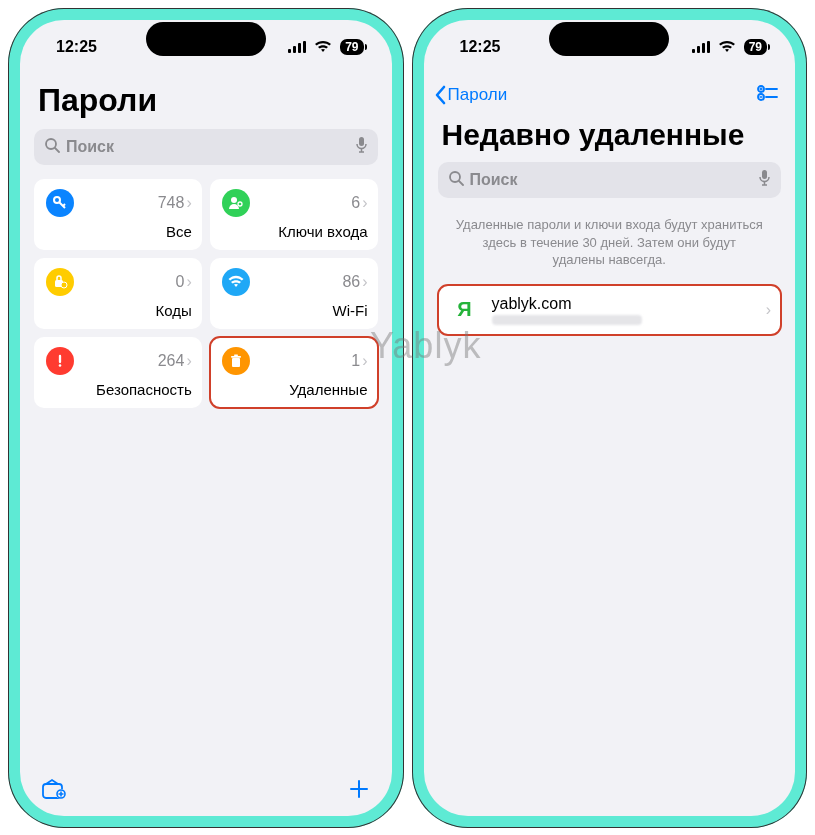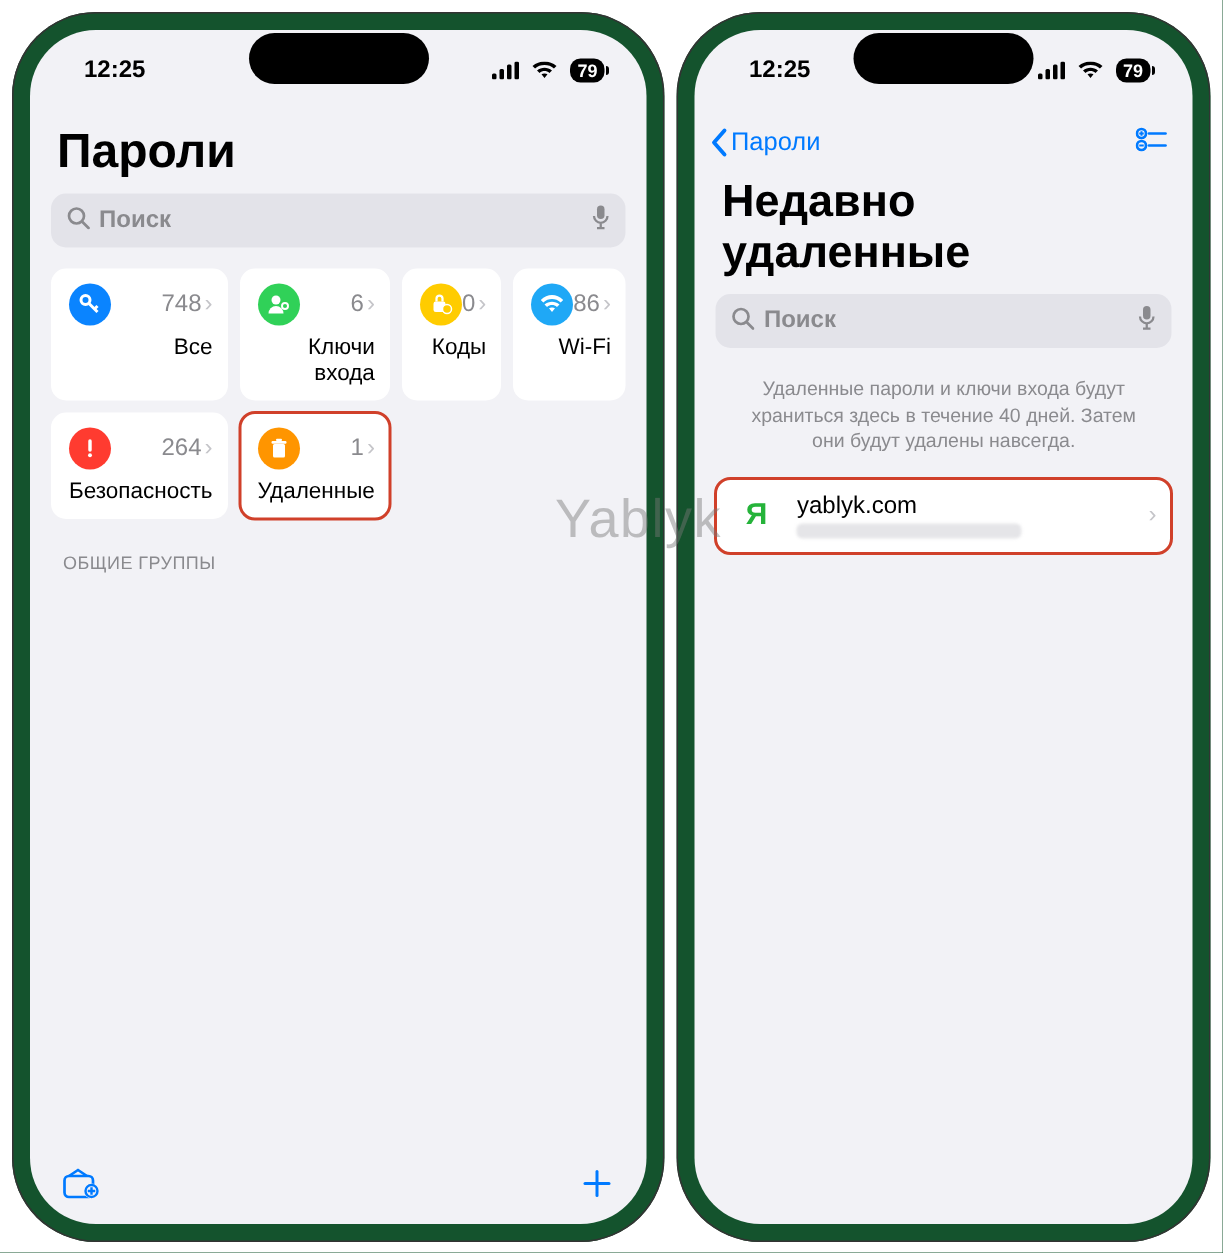--- a/index.html
+++ b/index.html
@@ -9,21 +9,21 @@
     display: flex;
     gap: 8px;
     padding: 8px;
     width: 815px;
     height: 835px;
     position: relative;
   }
   .phone {
     width: 458px;
     height: 820px;
-    background: #14532d;
+    background: #5eead4;
     border-radius: 56px;
     padding: 12px;
     position: relative;
     box-shadow: 0 0 0 1px #333 inset;
   }
   .screen {
     width: 100%;
     height: 100%;
     background: #f2f2f6;
     border-radius: 44px;
@@ -107,21 +107,21 @@
     align-items: center;
     padding: 0 10px;
     color: #8a8a8e;
     gap: 6px;
     margin-bottom: 14px;
     font-weight: bold;
   }
   .search-bar .placeholder { flex: 1; font-size: 16px; }
   .grid {
     display: grid;
-    grid-template-columns: 1fr 1fr 1fr 1fr;
+    grid-template-columns: 1fr 1fr;
     gap: 8px;
   }
   .tile {
     background: #fff;
     border-radius: 10px;
     padding: 10px 10px 10px 12px;
     display: flex;
     flex-direction: column;
     gap: 6px;
     position: relative;
@@ -351,21 +351,20 @@
             </div>
             <div class="tile-count">
                 <span>1</span>
                 <span class="chevron">›</span>
               </div>
           </div>
           <div class="tile-label">Удаленные</div>
         </div>
       </div>
 
-      <div class="section-header">ОБЩИЕ ГРУППЫ</div>
       <div style="flex:1"></div>
     </div>
 
     <div class="toolbar">
       <span class="tb-left">
         <svg width="26" height="22" viewBox="0 0 26 22">
             <rect x="1" y="6" width="19" height="14" rx="3" fill="none" stroke="#007aff" stroke-width="1.8"></rect>
             <path d="M4 6 L10 2 L16 6" fill="none" stroke="#007aff" stroke-width="1.8"></path>
             <circle cx="19" cy="16" r="5" fill="#f2f2f6"></circle>
             <circle cx="19" cy="16" r="4" fill="none" stroke="#007aff" stroke-width="1.6"></circle>
@@ -439,21 +438,21 @@
         <span>
           <svg width="13" height="18" viewBox="0 0 13 18">
               <rect x="4" y="1" width="5" height="9" rx="2.5" fill="#8a8a8e"></rect>
               <path d="M2 8 a4.5 4.5 0 0 0 9 0" fill="none" stroke="#8a8a8e" stroke-width="1.5"></path>
               <line x1="6.5" y1="13" x2="6.5" y2="16" stroke="#8a8a8e" stroke-width="1.5"></line>
               <line x1="4" y1="16" x2="9" y2="16" stroke="#8a8a8e" stroke-width="1.5"></line>
             </svg>
         </span>
       </div>
 
-      <div class="info-text">Удаленные пароли и ключи входа будут храниться здесь в течение 40 дней. Затем они будут удалены навсегда.</div>
+      <div class="info-text">Удаленные пароли и ключи входа будут храниться здесь в течение 30 дней. Затем они будут удалены навсегда.</div>
 
       <div class="list-row">
         <div class="row-icon">Я</div>
         <div class="row-body">
           <div class="row-title">yablyk.com</div>
           <div class="row-sub"></div>
         </div>
         <span class="chevron">›</span>
       </div>
       <div style="flex:1"></div>

